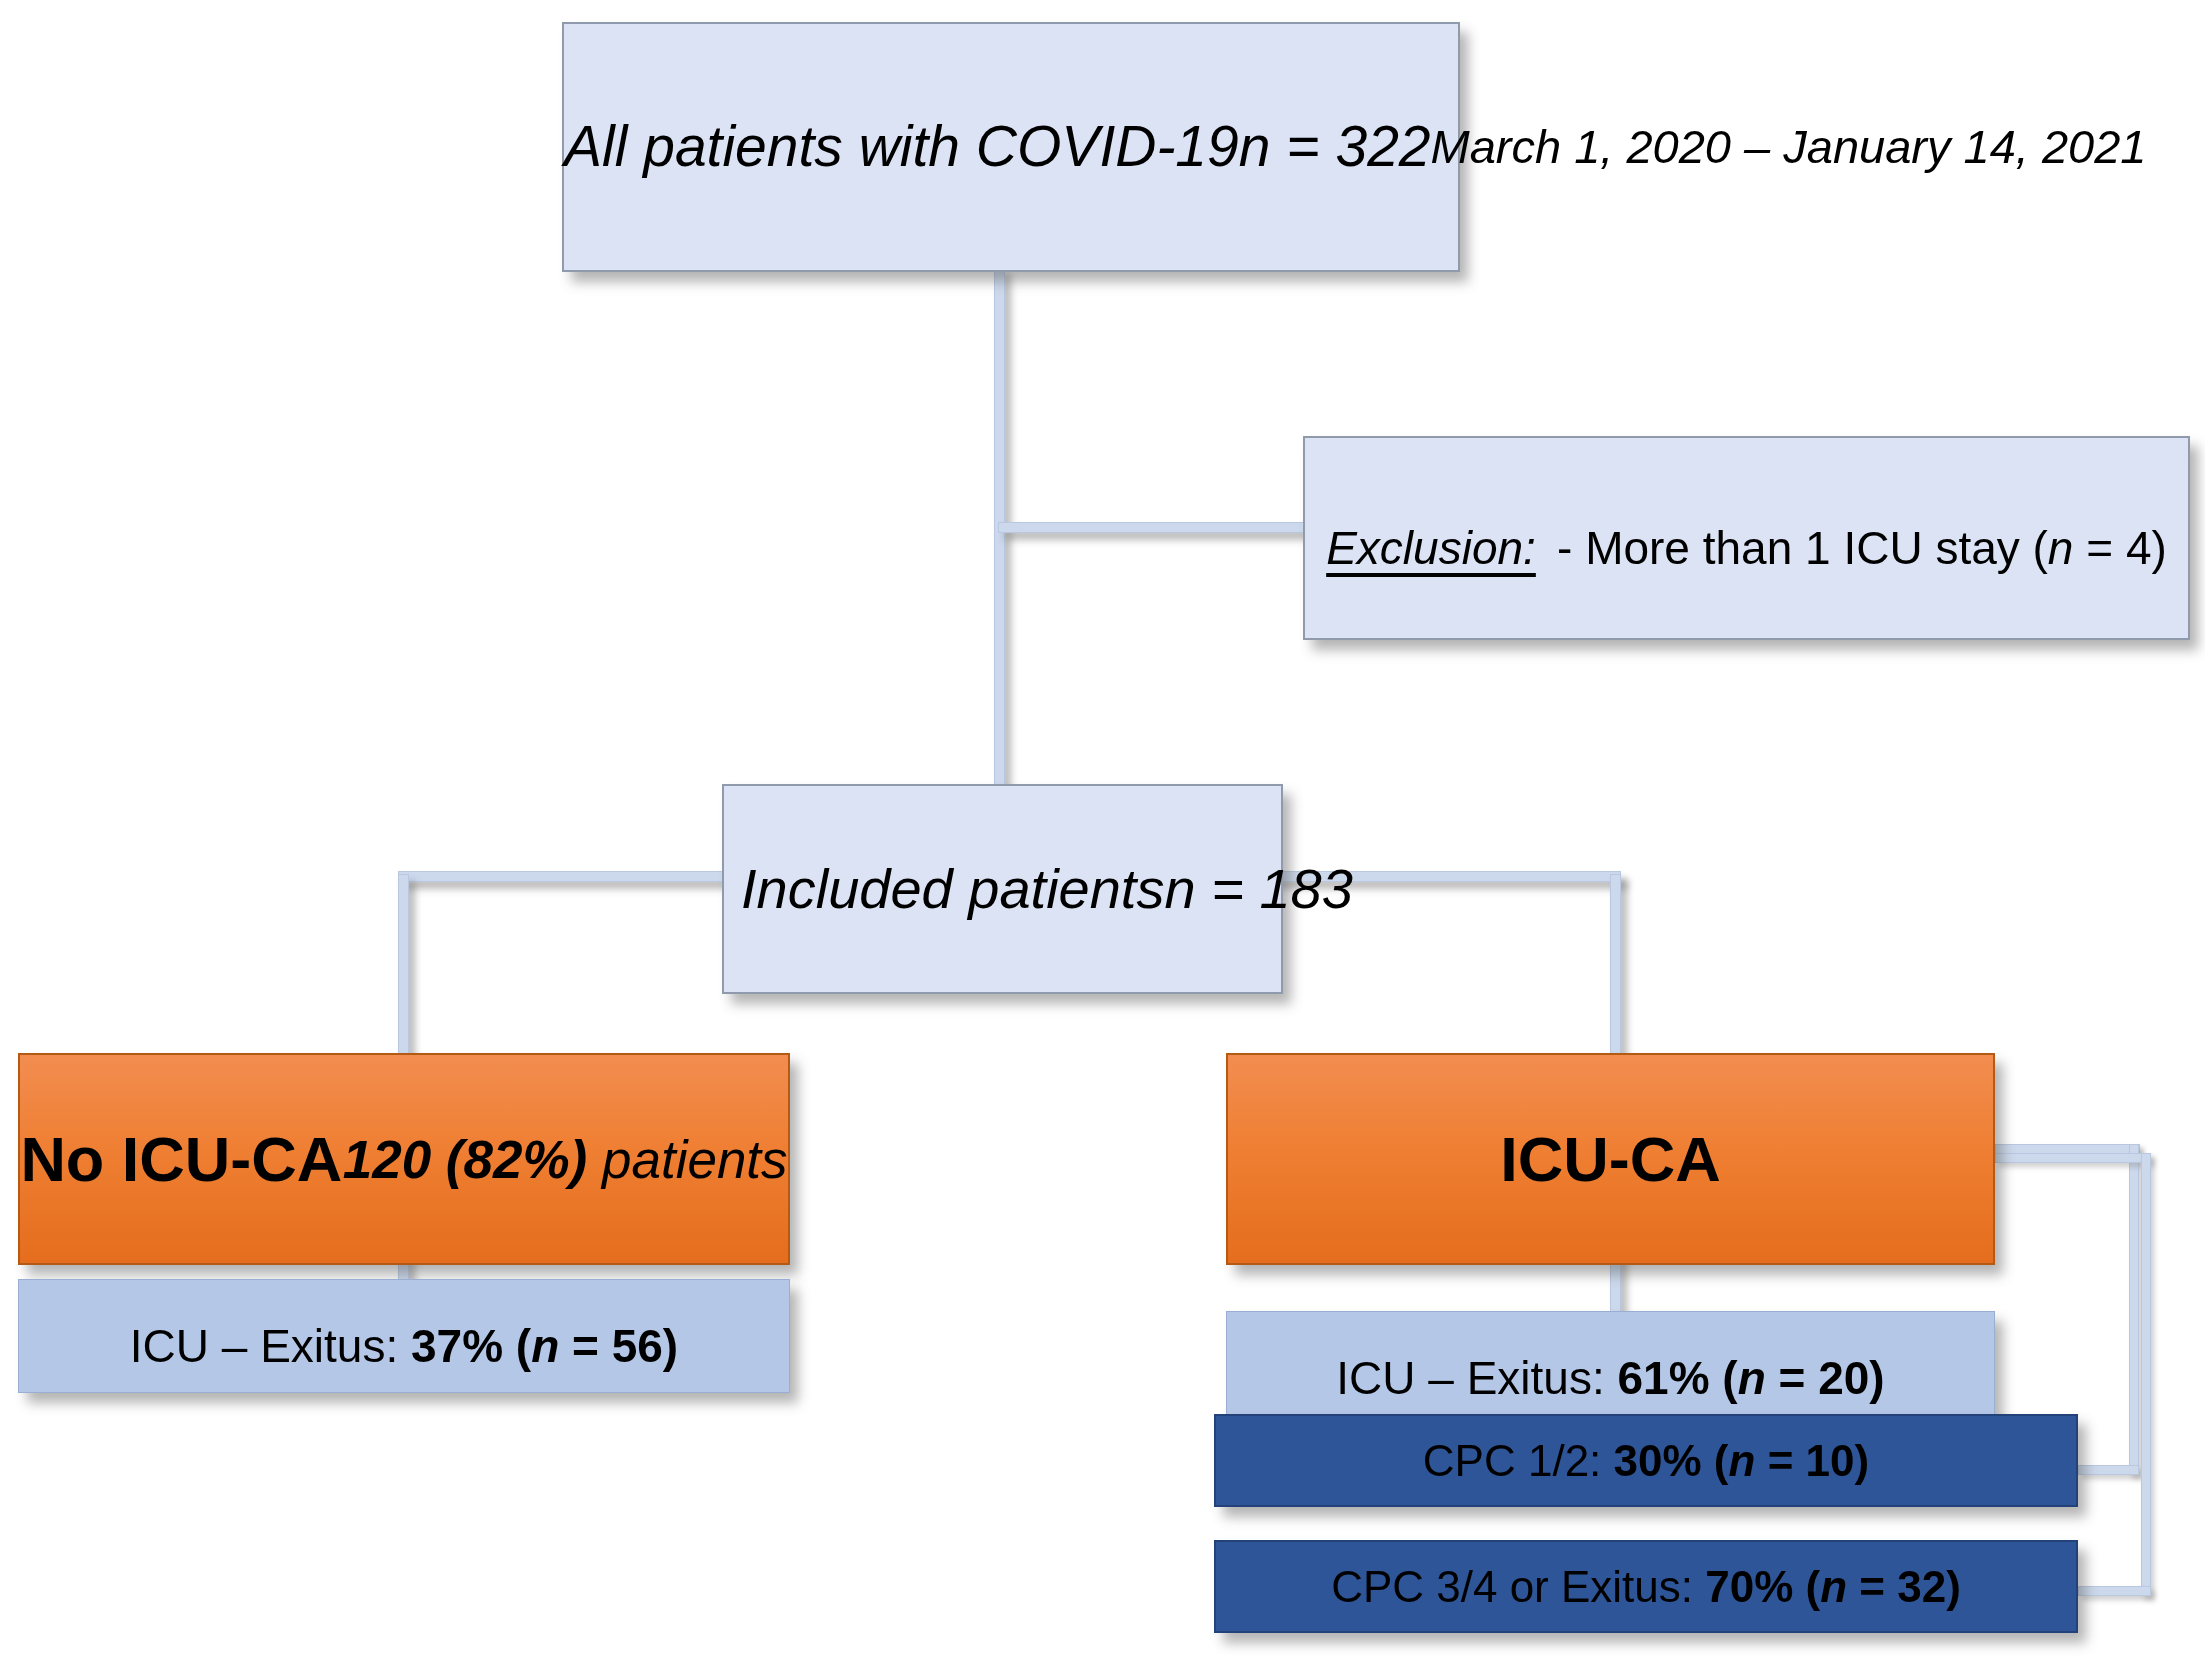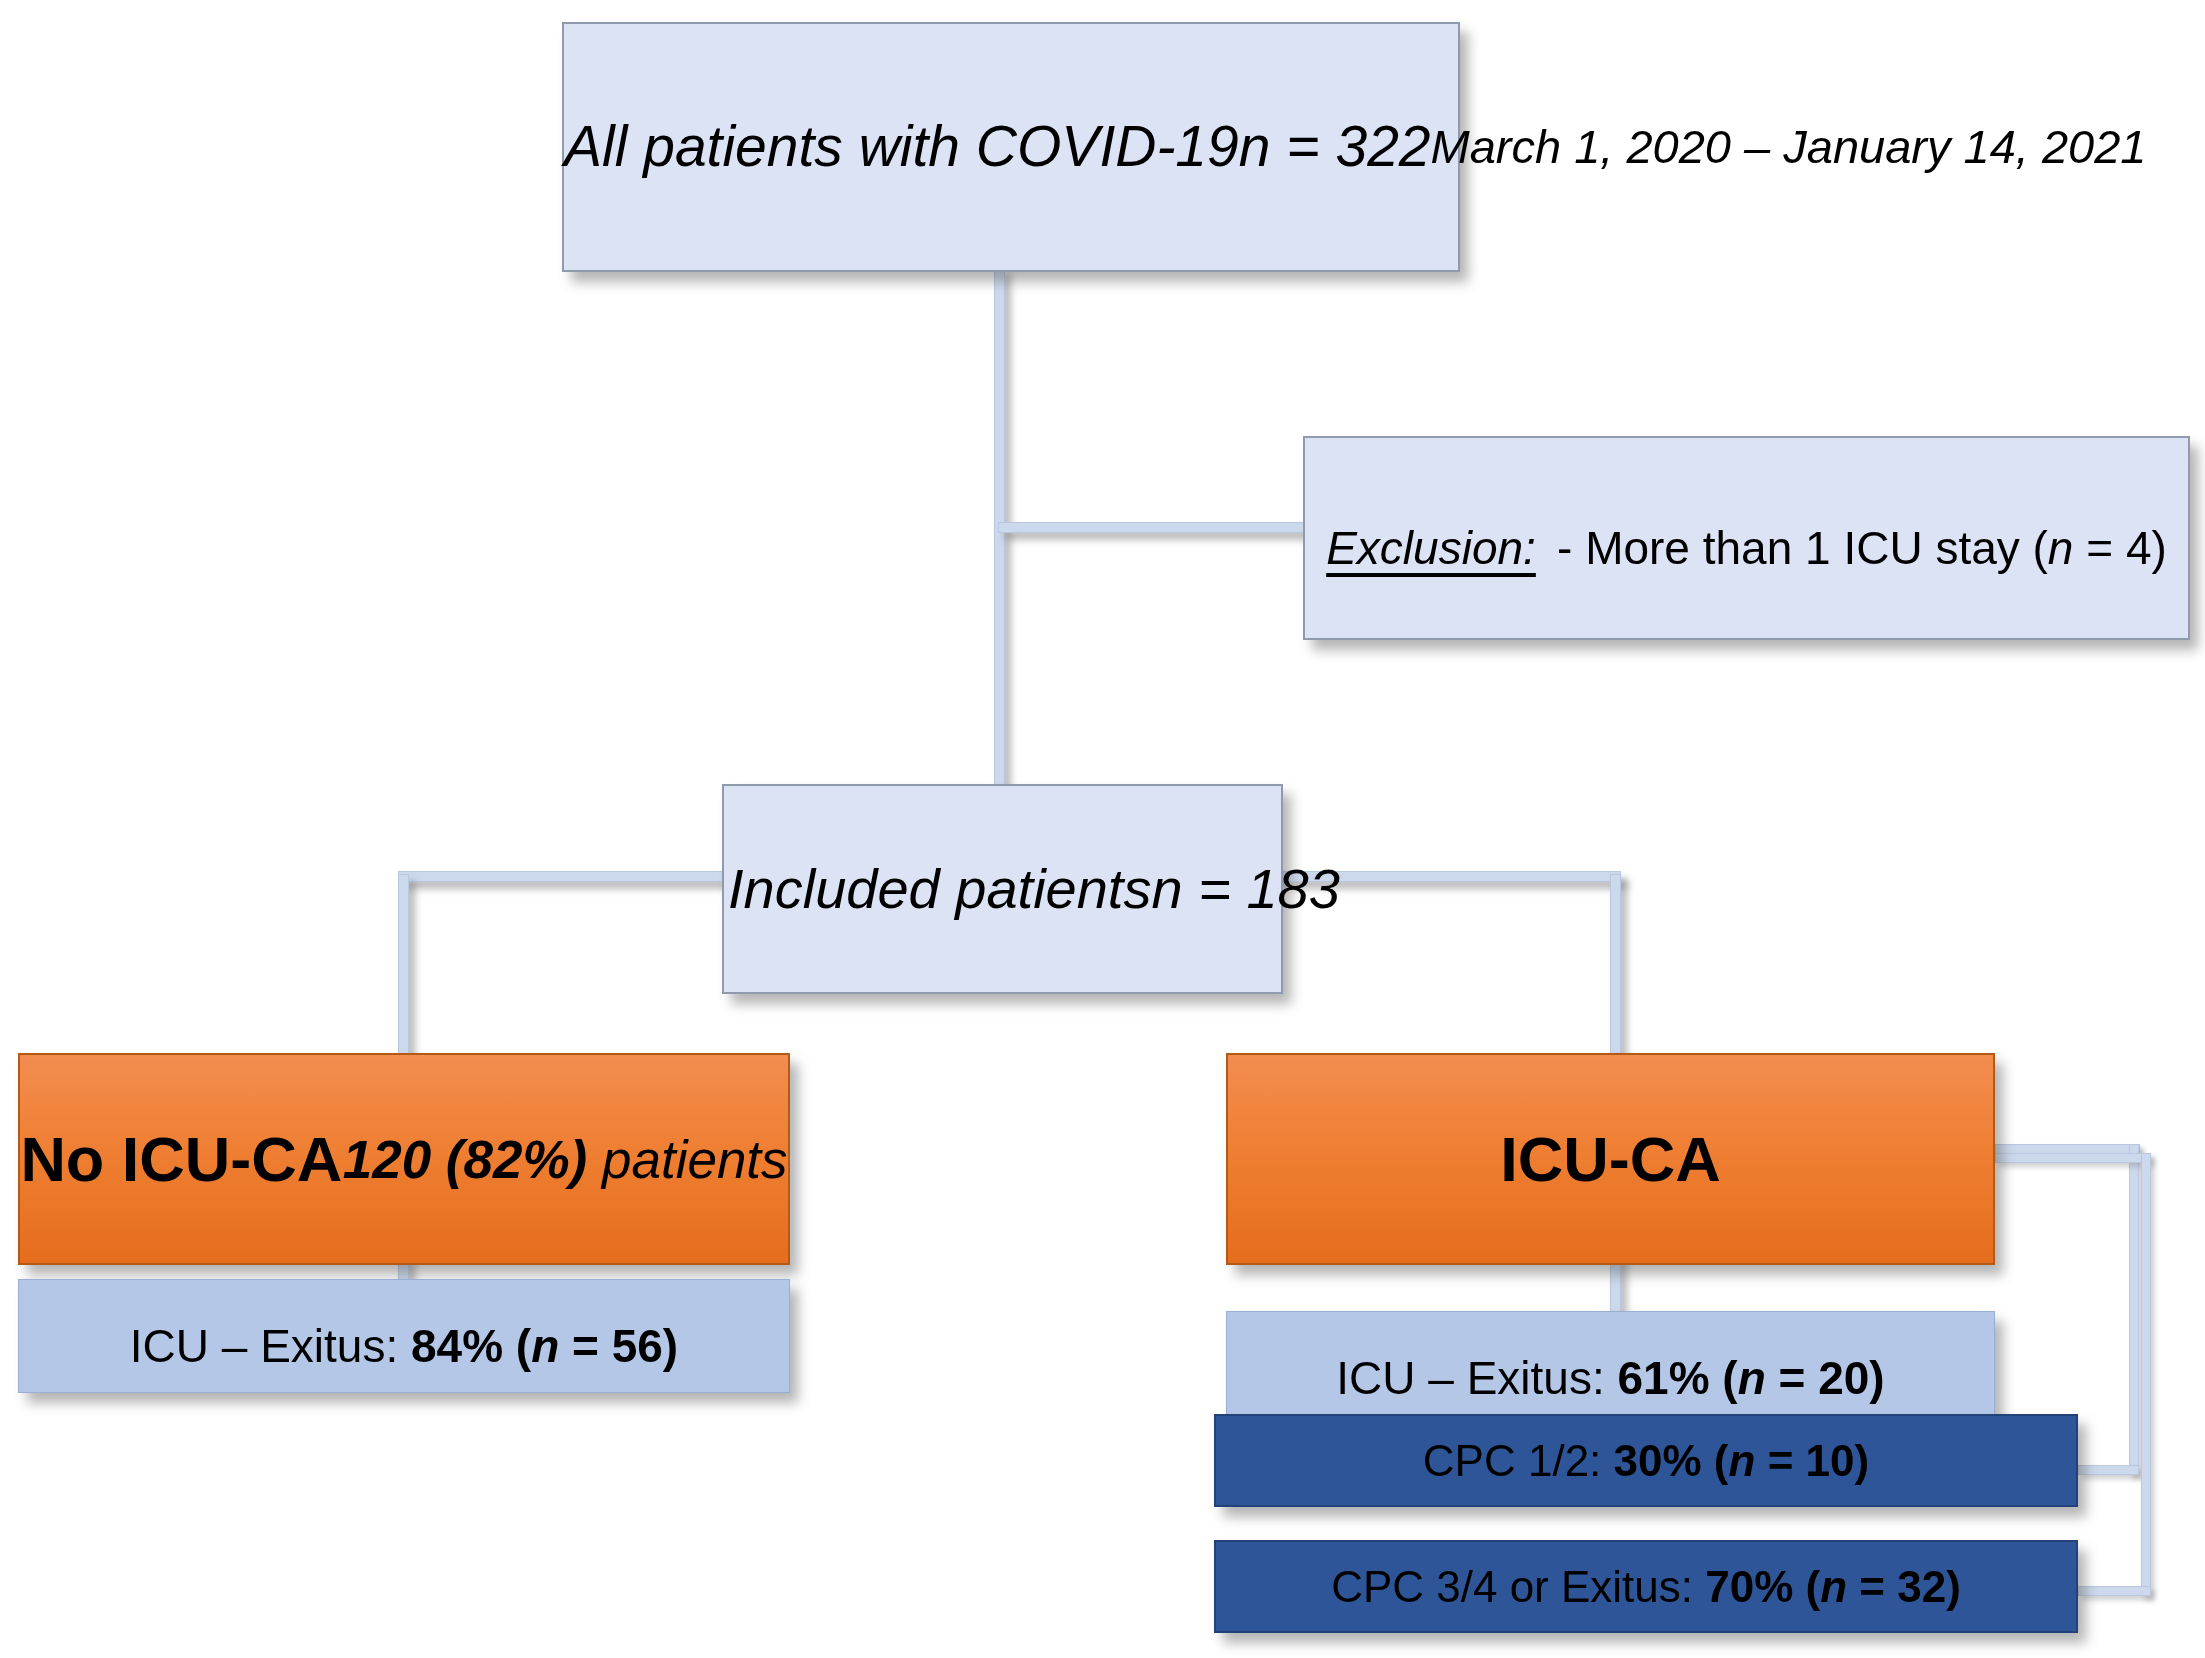--- a/index.html
+++ b/index.html
@@ -97,36 +97,36 @@
     <div class="row it t80">All patients with COVID-19</div>
     <div class="row it t80">n = 322</div>
     <div class="row it t66">March 1, 2020 – January 14, 2021</div>
   </div>
 
   <div class="box light" style="left:1303px; top:436px; width:887px; height:204px; justify-content:space-evenly; padding:10px 0;">
     <div class="row it ul t72">Exclusion:</div>
     <div class="row t72"><span>- More than 1 ICU stay (</span><span class="it">n</span><span> = 4)</span></div>
   </div>
 
-  <div class="box light" style="left:722px; top:784px; width:561px; height:210px; justify-content:space-evenly; padding:10px 4px;">
+  <div class="box light" style="left:722px; top:784px; width:561px; height:210px; justify-content:space-evenly; padding:10px 17px;">
     <div class="row it t78">Included patients</div>
     <div class="row it t78">n = 183</div>
   </div>
 
   <div class="box orange" style="left:18px; top:1053px; width:772px; height:212px; justify-content:space-evenly; padding:7.2px 0;">
     <div class="row bd t88">No ICU-CA</div>
     <div class="row t74"><span class="bdit">120 (82%)</span><span class="it"> patients</span></div>
   </div>
 
   <div class="box orange" style="left:1226px; top:1053px; width:769px; height:212px; justify-content:space-evenly; padding:7.2px 0;">
     <div class="row bd t88">ICU-CA</div>
   </div>
 
   <div class="box medium" style="left:18px; top:1279px; width:772px; height:114px;">
-    <div class="row t72"><span>ICU – Exitus: </span><span class="bd">84% (</span><span class="bdit">n</span><span class="bd"> = 56)</span></div>
+    <div class="row t72"><span>ICU – Exitus: </span><span class="bd">37% (</span><span class="bdit">n</span><span class="bd"> = 56)</span></div>
   </div>
 
   <div class="box medium" style="left:1226px; top:1311px; width:769px; height:114px;">
     <div class="row t72"><span>ICU – Exitus: </span><span class="bd">61% (</span><span class="bdit">n</span><span class="bd"> = 20)</span></div>
   </div>
 
   <div class="box dark" style="left:1214px; top:1414px; width:864px; height:93px;">
     <div class="row t62"><span>CPC 1/2: </span><span class="bd">30% (</span><span class="bdit">n</span><span class="bd"> = 10)</span></div>
   </div>
 

